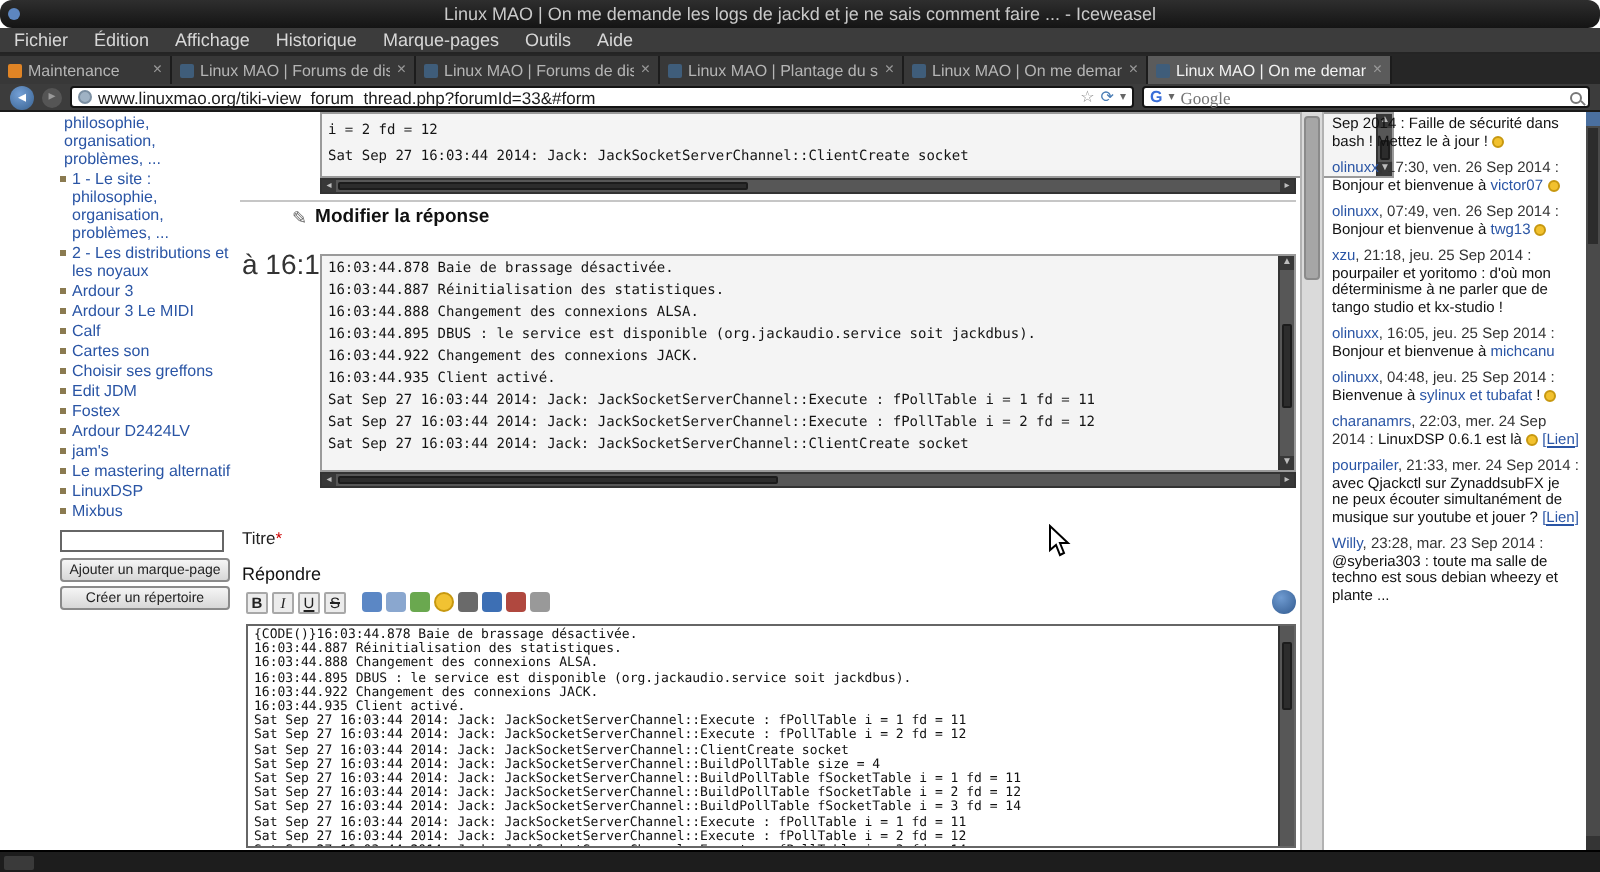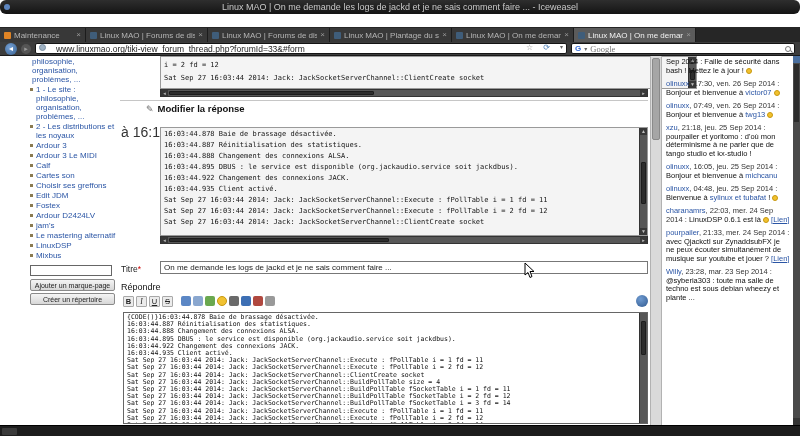--- a/index.html
+++ b/index.html
@@ -26,21 +26,21 @@
   .favicon.orange { background:#e08425; }
   .tab-label { white-space:nowrap; overflow:hidden; flex:1; }
   .tab-close { color:#999; font-size:8px; line-height:8px; flex:none; }
 
   .navbar { position:absolute; left:0; top:42px; width:800px; height:14px; background:#3c3c3c;
     border-bottom:1px solid #1a1a1a; display:flex; align-items:center; padding:0 5px; gap:4px; }
   .nav-back { width:12px; height:12px; border-radius:50%; flex:none;
     background:radial-gradient(circle at 40% 35%, #74a0d6, #38618f); color:#fff; font-size:8px; line-height:11px; text-align:center; }
   .nav-fwd { width:10px; height:10px; border-radius:50%; flex:none; background:#555; color:#9a9a9a; font-size:7px; line-height:9px; text-align:center; }
   .urlbar { flex:1; height:11px; background:#fff; border:1px solid #141414; border-radius:2px;
-    display:flex; align-items:flex-start; padding:0 3px; gap:10px; }
+    display:flex; align-items:center; padding:0 3px; gap:3px; }
   .globe-icon { width:7px; height:7px; border-radius:50%; background:#9fb2c4; border:1px solid #7b8fa2; flex:none; }
   .url-input { border:none; outline:none; flex:1; font-size:8.5px; color:#1d1d1d; font-family:"Liberation Sans",sans-serif; height:10px; padding:0; background:transparent; }
   .star-icon { color:#8a8a8a; font-size:8px; line-height:8px; flex:none; }
   .reload-icon { color:#4a7db5; font-size:8px; line-height:8px; flex:none; }
   .chev { color:#666; font-size:6px; line-height:6px; flex:none; }
   .searchbar { flex:none; width:224px; height:11px; background:#fff; border:1px solid #141414; border-radius:2px;
     display:flex; align-items:center; padding:0 3px; gap:3px; }
   .g-icon { color:#3a6fd8; font-weight:bold; font-size:8px; line-height:8px; flex:none; }
   .search-input { border:none; outline:none; flex:1; font-size:8.5px; color:#999; font-family:Liberation Serif, serif; height:10px; padding:0; background:transparent; }
   .lens { width:6px; height:6px; border:1px solid #777; border-radius:50%; position:relative; flex:none; }
@@ -131,20 +131,29 @@
 </head>
 <body>
 
 <div class="screen">
 
   <div class="titlebar">
     <span class="app-icon"></span>
     <span>Linux MAO | On me demande les logs de jackd et je ne sais comment faire ... - Iceweasel</span>
   </div>
 
+  <div class="menubar">
+    <span>Fichier</span>
+    <span>Édition</span>
+    <span>Affichage</span>
+    <span>Historique</span>
+    <span>Marque-pages</span>
+    <span>Outils</span>
+    <span>Aide</span>
+  </div>
 
   <div class="tabbar">
     <div class="tab maint">
       <span class="favicon orange"></span>
       <span class="tab-label">Maintenance</span>
       <span class="tab-close">×</span>
     </div>
     <div class="tab site">
       <span class="favicon"></span>
       <span class="tab-label">Linux MAO | Forums de discussion ...</span>
@@ -257,21 +266,20 @@
       </div>
       <div class="hscroll" style="left:42px;top:180px;width:488px;">
         <span class="arr lf">◂</span>
         <span class="arr rt">▸</span>
         <span class="hthumb" style="left:8px;width:220px;"></span>
       </div>
 
       <div class="title-row">
         <span>Titre</span><span class="req">*</span>
       </div>
-      <input class="title-input" value="On me demande les logs de jackd et je ne sais comment faire ..." style="">
 
       <div class="reply-label">Répondre</div>
 
       <div class="editor-toolbar">
         <span class="tbx b">B</span>
         <span class="tbx i">I</span>
         <span class="tbx u">U</span>
         <span class="tbx s">S</span>
         <span class="gapx"></span>
         <span class="tbc c-link"></span>

